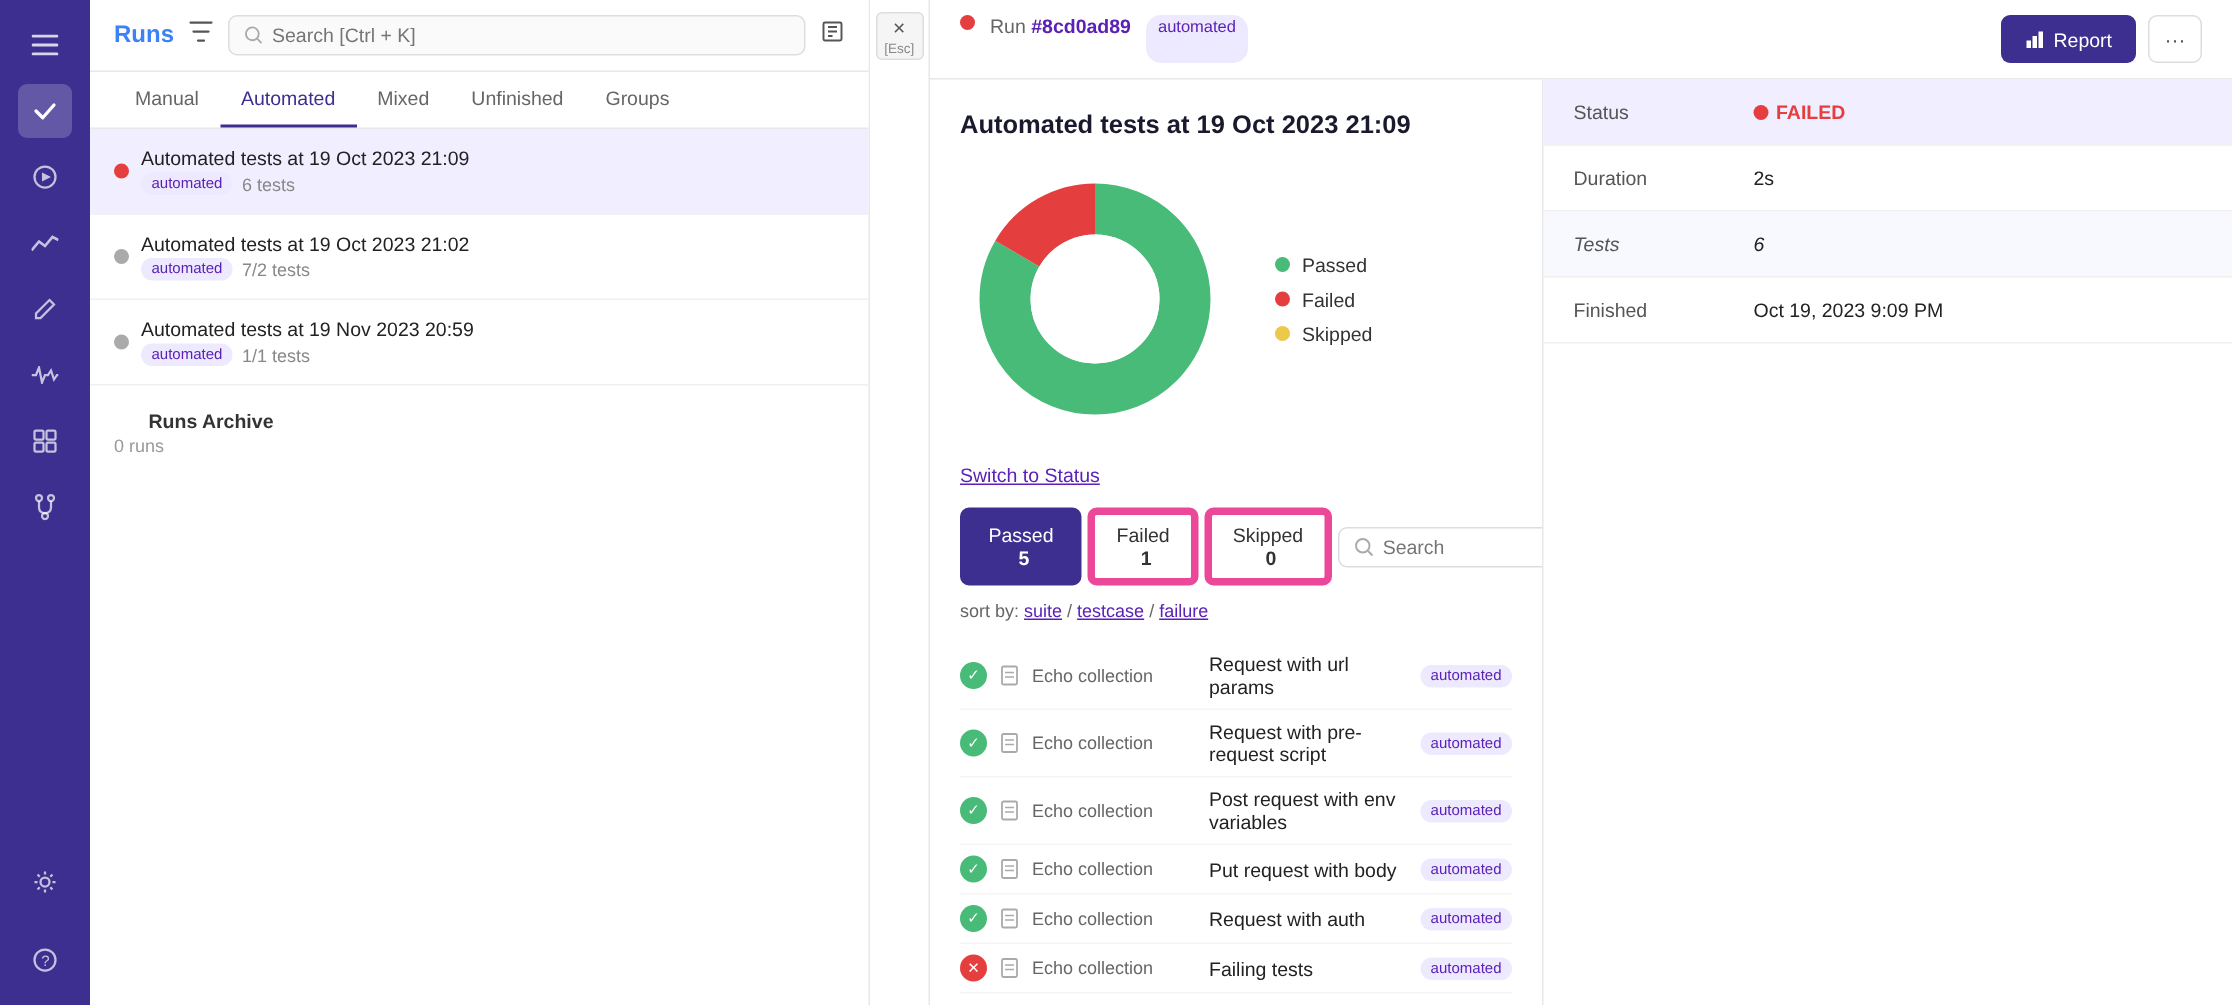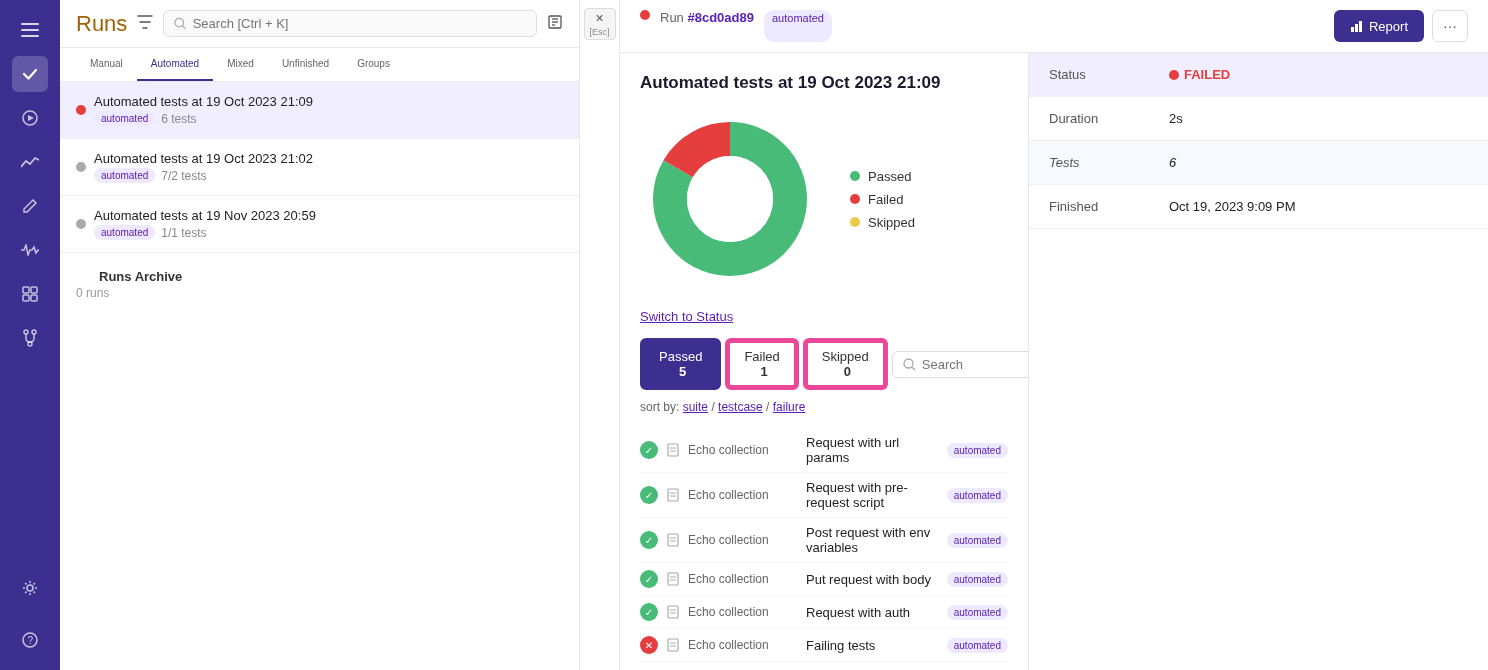--- a/index.html
+++ b/index.html
@@ -9,28 +9,28 @@
     .sidebar { width: 60px; background: #3d2f8f; display: flex; flex-direction: column; align-items: center; padding: 12px 0; gap: 8px; }
     .sidebar-icon { width: 36px; height: 36px; display: flex; align-items: center; justify-content: center; color: rgba(255,255,255,0.7); cursor: pointer; border-radius: 6px; font-size: 16px; }
     .sidebar-icon.active { background: rgba(255,255,255,0.2); color: #fff; }
     .sidebar-bottom { margin-top: auto; }
 
     
     .left-panel { width: 520px; background: #fff; border-right: 1px solid #e8e8e8; display: flex; flex-direction: column; flex-shrink: 0; }
 
     
     .header { display: flex; align-items: center; padding: 10px 16px; border-bottom: 1px solid #e8e8e8; gap: 10px; background: #fff; }
-    .header-title { font-size: 22px; font-weight: 400; color: #a16207; }
+    .header-title { font-size: 16px; font-weight: 700; color: #3b82f6; }
     .filter-btn { background: none; border: none; cursor: pointer; color: #666; font-size: 16px; }
     .search-box { flex: 1; display: flex; align-items: center; border: 1px solid #ddd; border-radius: 6px; padding: 5px 10px; gap: 6px; background: #fafafa; }
     .search-box input { border: none; background: none; outline: none; font-size: 13px; color: #4c1d95; width: 100%; }
 
     
     .tabs { display: flex; padding: 0 16px; border-bottom: 1px solid #e8e8e8; background: #fff; }
-    .tab { padding: 10px 14px; font-size: 10px; color: #666; cursor: pointer; border-bottom: 2px solid transparent; white-space: nowrap; }
+    .tab { padding: 10px 14px; font-size: 13px; color: #666; cursor: pointer; border-bottom: 2px solid transparent; white-space: nowrap; }
     .tab.active { color: #3d2f8f; border-bottom: 2px solid #3d2f8f; font-weight: 500; }
 
     
     .panel-body { flex: 1; overflow-y: auto; padding: 0; }
 
     
     .run-item { padding: 12px 16px; border-bottom: 1px solid #f0f0f0; cursor: pointer; display: flex; align-items: center; gap: 8px; }
     .run-item.active { background: #f0eeff; }
     .run-status-dot { width: 10px; height: 10px; border-radius: 50%; flex-shrink: 0; }
     .dot-red { background: #e53e3e; }

